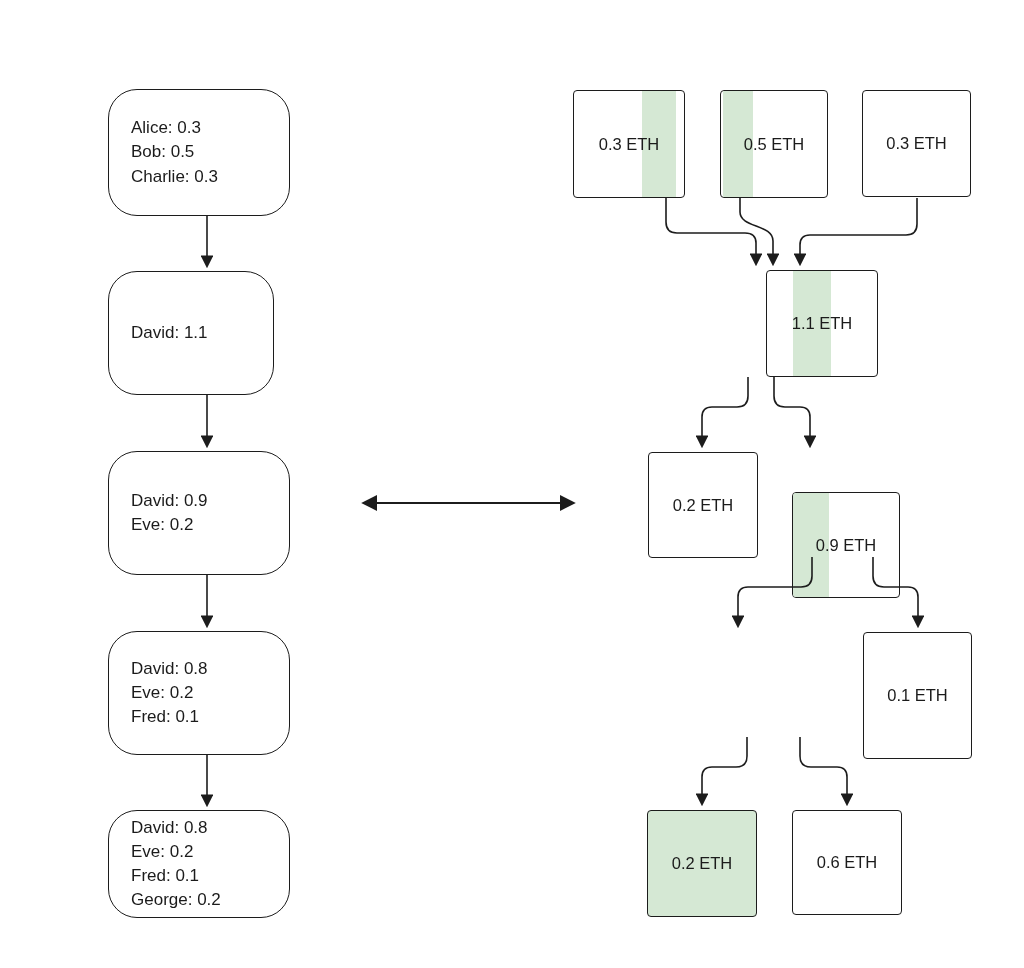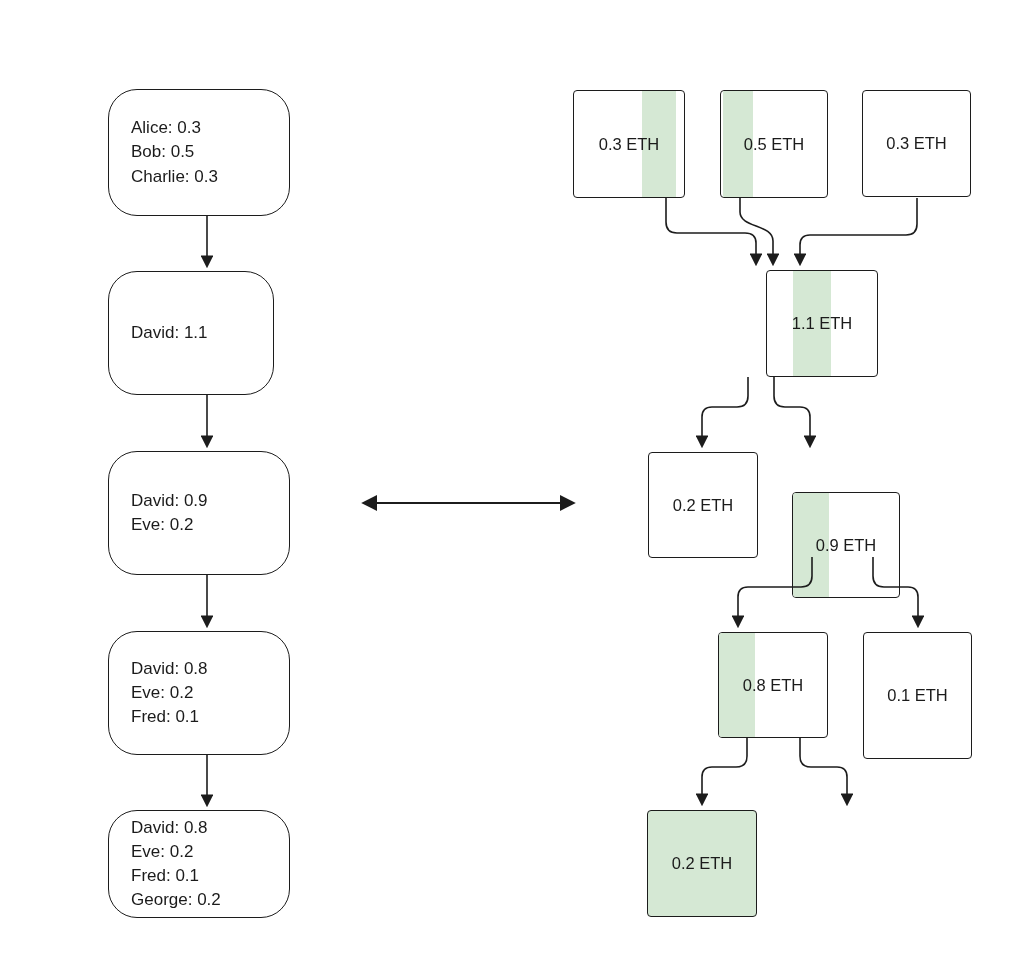--- a/index.html
+++ b/index.html
@@ -119,25 +119,24 @@
   </div>
 
   <div class="node rnode" style="left:648px; top:452px; width:110px; height:106px;">
     <span class="label">0.2 ETH</span>
   </div>
   <div class="node rnode" style="left:792px; top:452px; width:108px; height:106px;margin-top:40px;">
     <i class="stripe" style="left:0; width:34%;"></i>
     <span class="label">0.9 ETH</span>
   </div>
 
-  <div class="node rnode" style="left:718px; top:632px; width:110px; height:106px;">
-    <i class="stripe" style="left:0; width:33%;"></i>
-    <span class="label">0.8 ETH</span>
-  </div>
   <div class="node rnode" style="left:863px; top:632px; width:109px; height:127px;">
     <span class="label">0.1 ETH</span>
   </div>
 
   <div class="node rnode full-green" style="left:647px; top:810px; width:110px; height:107px;">
     <span class="label">0.2 ETH</span>
   </div>
+  <div class="node rnode" style="left:792px; top:810px; width:110px; height:105px;">
+    <span class="label">0.6 ETH</span>
+  </div>
 
 </div>
 
 </body></html>

